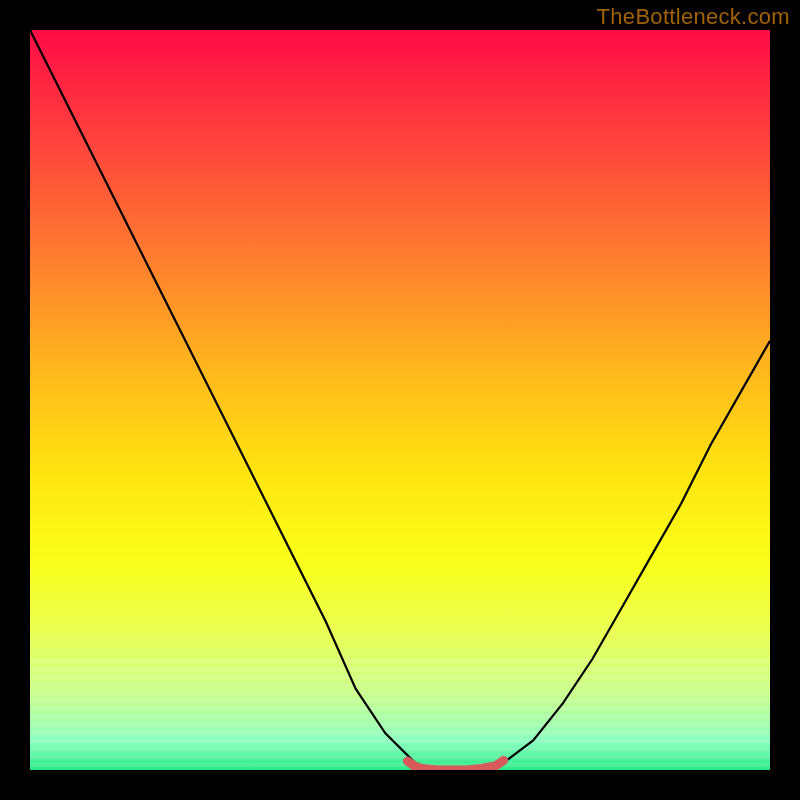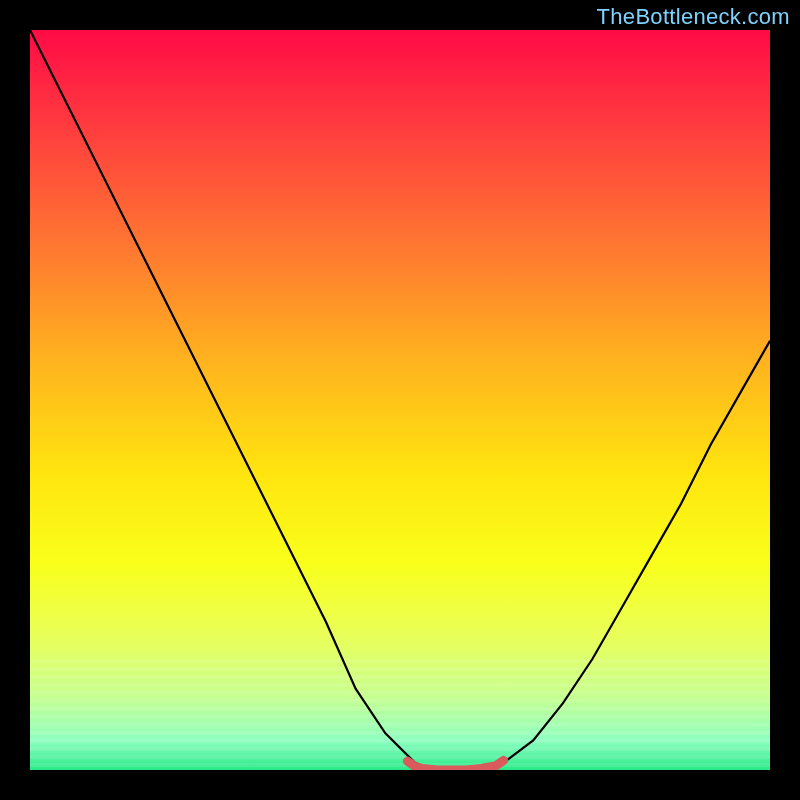--- a/index.html
+++ b/index.html
@@ -45,21 +45,21 @@
     height: 15%;
     background: repeating-linear-gradient(to bottom,
       rgba(255,255,255,0.10) 0 4px,
       rgba(255,255,255,0.00) 4px 8px);
     pointer-events: none;
   }
   .watermark {
     position: absolute;
     top: 4px;
     right: 10px;
-    color: #7dd3fc;
+    color: #a16207;
     font-size: 22px;
     font-weight: 500;
     letter-spacing: 0.3px;
     user-select: none;
   }
   svg {
     position: absolute;
     left: 0;
     top: 0;
   }

